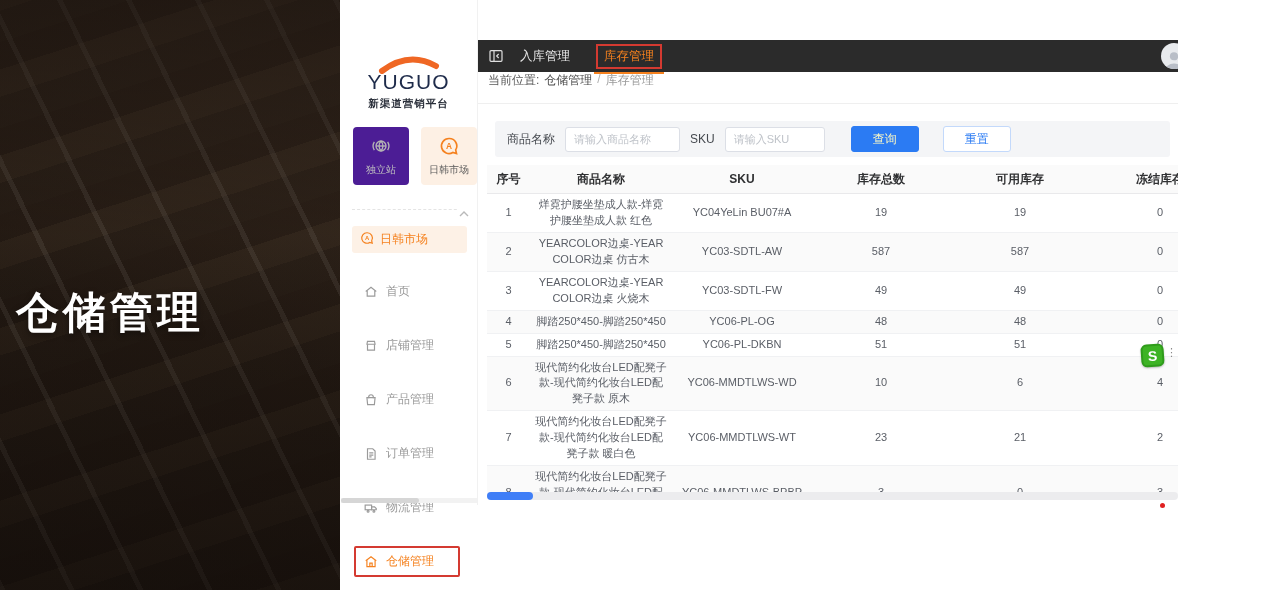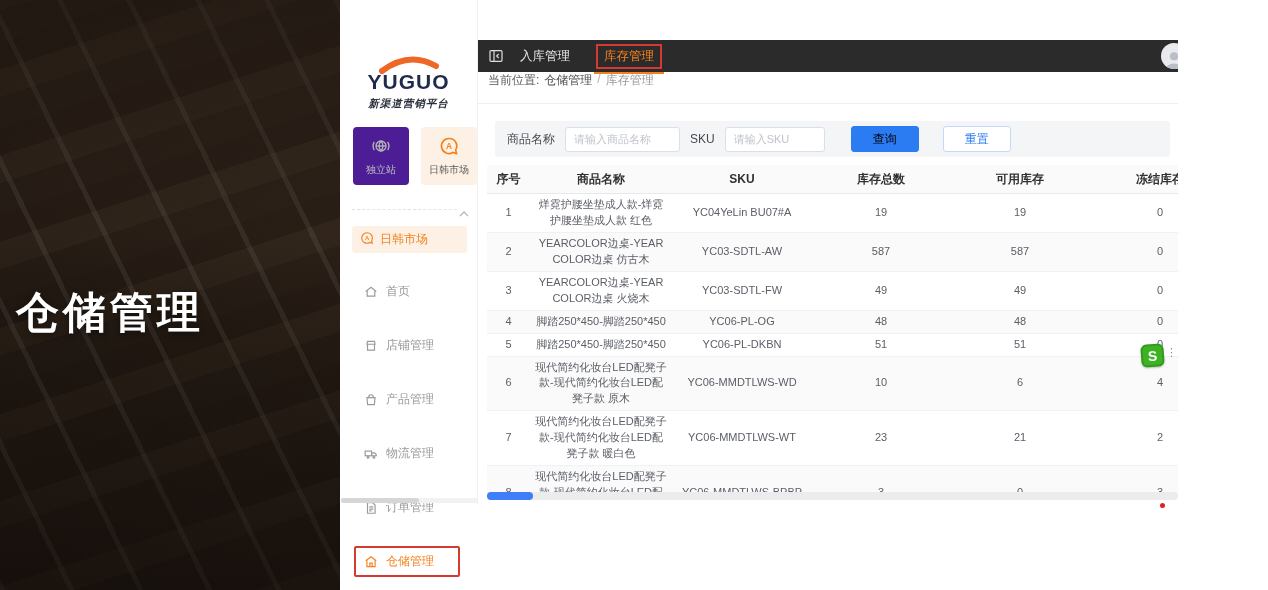--- a/index.html
+++ b/index.html
@@ -21,22 +21,22 @@
     text-shadow:0 2px 6px rgba(0,0,0,.45); white-space:nowrap;
   }
 
   
   .sidebar {
     position:absolute; left:340px; top:0; width:138px; height:505px;
     background:#fff; border-right:1px solid #f1f1f1; padding-top:14px;
   }
   .logo { text-align:center; padding-top:42px; position:relative; }
   .logo svg.swoosh { display:block; margin:0 auto -4px auto; }
-  .brand { font-size:21px; font-weight:700; color:#1e2b4a; letter-spacing:1px; }
-  .tagline { font-size:10.5px; font-weight:700; font-style:italic; color:#2a2f3a; letter-spacing:1px; margin-top:3px; }
+  .brand { font-size:21px; font-weight:400; color:#1e2b4a; letter-spacing:1px; }
+  .tagline { font-size:10.5px; font-weight:700; color:#2a2f3a; letter-spacing:1px; margin-top:3px; }
 
   .tiles { display:flex; gap:12px; margin:16px 0 0 13px; }
   .tile {
     width:58px; height:58px; border-radius:4px; display:flex; flex-direction:column;
     align-items:center; justify-content:center; gap:3px; cursor:pointer;
   }
   .tile.inactive { background:#4c1d95; }
   .tile.active { background:#fdf0e4; }
   .tile .tlabel { font-size:10px; }
   .tile.inactive .tlabel { color:#c0c0c0; }
@@ -85,21 +85,21 @@
   }
   .s-label { font-size:12px; color:#45494f; white-space:nowrap; }
   .s-input {
     height:25px; border:1px solid #dcdfe6; border-radius:3px; background:#fff;
     font-size:11px; padding:0 8px; color:#333; font-family:inherit;
   }
   .s-input::placeholder { color:#bfc3c9; }
   .in-name { width:115px; }
   .in-sku { width:100px; margin-right:10px; }
   .btn { height:26px; border-radius:3px; font-size:12px; cursor:pointer; font-family:inherit; }
-  .btn-query { width:68px; background:#2b7bf3; color:#000000; border:1px solid #2b7bf3; margin-left:6px; }
+  .btn-query { width:68px; background:#2b7bf3; color:#fef9c3; border:1px solid #2b7bf3; margin-left:6px; }
   .btn-reset { width:68px; background:#fff; color:#2b7bf3; border:1px solid #c3d9fb; margin-left:14px; }
 
   .tbl { margin-top:8px; width:691px; overflow:hidden; }
   .tbl-inner { width:743px; }
   .thead { display:flex; background:#fafafa; border-bottom:1px solid #e9e9eb; }
   .th { height:28px; display:flex; align-items:center; justify-content:center; font-size:12px; font-weight:700; color:#303133; }
   .tr { display:flex; border-bottom:1px solid #f0f1f3; }
   .tbody .tr:nth-child(even) { background:#fafafa; }
   .td {
     display:flex; align-items:center; justify-content:center; text-align:center;
@@ -203,36 +203,36 @@
             <svg width="14" height="14" viewBox="0 0 24 24" fill="none" stroke="currentColor" stroke-width="2">
               <path d="M8 9V7a4 4 0 0 1 8 0v2"></path>
               <path d="M5 8h14l-1.2 12H6.2L5 8z"></path>
             </svg>
           </span>
           <span class="mi-label">产品管理</span>
         </div>
         <div class="menu-item">
           <span class="mi-icon">
             <svg width="14" height="14" viewBox="0 0 24 24" fill="none" stroke="currentColor" stroke-width="2">
+              <path d="M6 3h9l4 4v14H6z"></path>
+              <path d="M9 10h7M9 14h7M9 17h4"></path>
+            </svg>
+          </span>
+          <span class="mi-label">订单管理</span>
+        </div>
+        <div class="menu-item">
+          <span class="mi-icon">
+            <svg width="14" height="14" viewBox="0 0 24 24" fill="none" stroke="currentColor" stroke-width="2">
               <rect x="2" y="7" width="11" height="8"></rect>
               <path d="M13 10h5l3 3v2h-8z"></path>
               <circle cx="7" cy="17.5" r="1.6"></circle>
               <circle cx="17" cy="17.5" r="1.6"></circle>
             </svg>
           </span>
           <span class="mi-label">物流管理</span>
-        </div>
-        <div class="menu-item">
-          <span class="mi-icon">
-            <svg width="14" height="14" viewBox="0 0 24 24" fill="none" stroke="currentColor" stroke-width="2">
-              <path d="M6 3h9l4 4v14H6z"></path>
-              <path d="M9 10h7M9 14h7M9 17h4"></path>
-            </svg>
-          </span>
-          <span class="mi-label">订单管理</span>
         </div>
         <div class="menu-item active annotated">
           <span class="mi-icon">
             <svg width="14" height="14" viewBox="0 0 24 24" fill="none" stroke="currentColor" stroke-width="2">
               <path d="M3 10 12 3l9 7"></path>
               <path d="M5 9v11h14V9"></path>
               <path d="M10 20v-6h4v6"></path>
             </svg>
           </span>
           <span class="mi-label">仓储管理</span>

